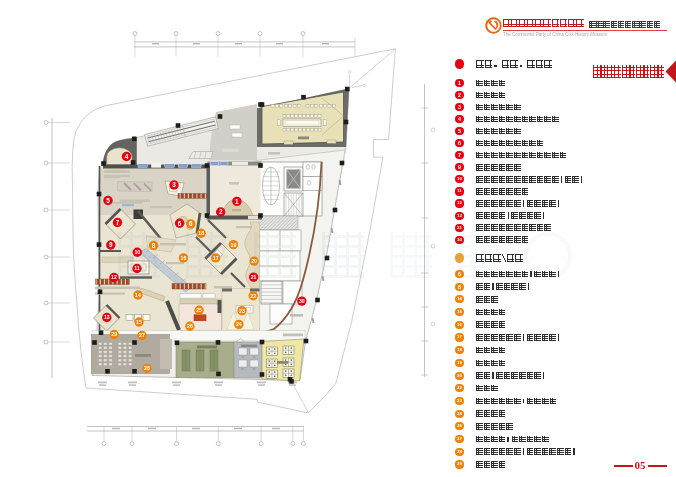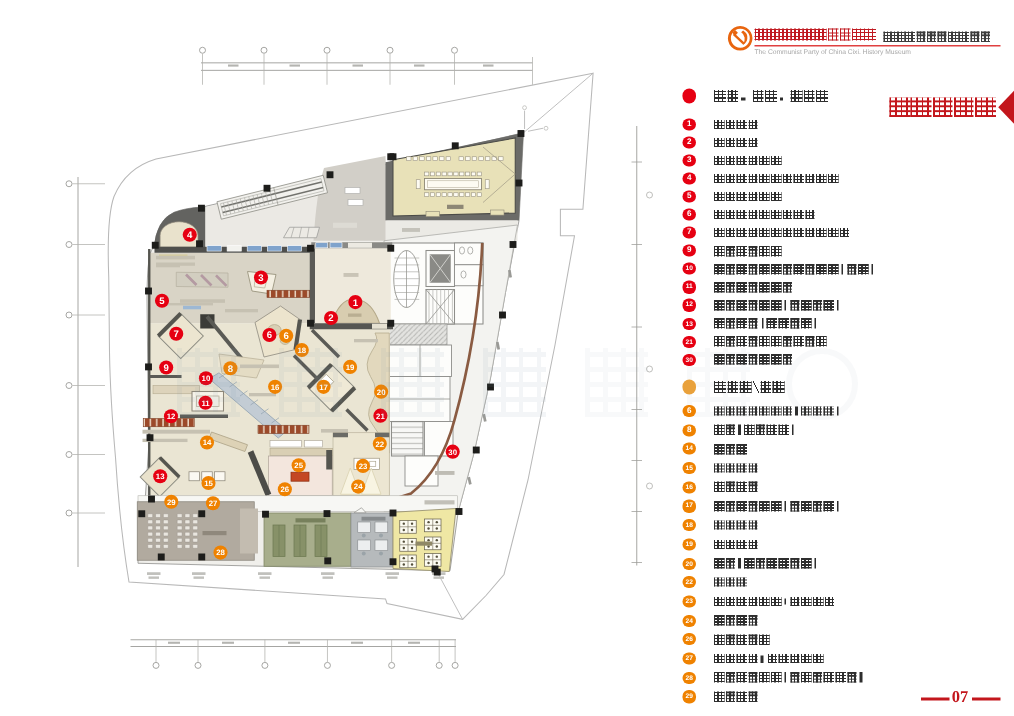--- a/index.html
+++ b/index.html
@@ -816,13 +816,13 @@
     <span style="display:block;font-size:4.4px;line-height:8.2px">28</span>
   </div>
 <div class="row" style="left:476px;top:448.4px"><i style="width:6.6px;height:6.6px;margin-right:1.0px;background-image:repeating-linear-gradient(0deg,#2e2e2e 0,#2e2e2e 0.78px,transparent 0.78px,transparent 2.0px),repeating-linear-gradient(90deg,#2e2e2e 0,#2e2e2e 0.78px,transparent 0.78px,transparent 2.3px)"></i><i style="width:6.6px;height:6.6px;margin-right:1.0px;background-image:repeating-linear-gradient(0deg,#2e2e2e 0,#2e2e2e 0.78px,transparent 0.78px,transparent 2.0px),repeating-linear-gradient(90deg,#2e2e2e 0,#2e2e2e 0.78px,transparent 0.78px,transparent 2.3px)"></i><i style="width:6.6px;height:6.6px;margin-right:1.0px;background-image:repeating-linear-gradient(0deg,#2e2e2e 0,#2e2e2e 0.78px,transparent 0.78px,transparent 2.0px),repeating-linear-gradient(90deg,#2e2e2e 0,#2e2e2e 0.78px,transparent 0.78px,transparent 2.3px)"></i><i style="width:6.6px;height:6.6px;margin-right:1.0px;background-image:repeating-linear-gradient(0deg,#2e2e2e 0,#2e2e2e 0.78px,transparent 0.78px,transparent 2.0px),repeating-linear-gradient(90deg,#2e2e2e 0,#2e2e2e 0.78px,transparent 0.78px,transparent 2.3px)"></i><i style="width:6.6px;height:6.6px;margin-right:1.0px;background-image:repeating-linear-gradient(0deg,#2e2e2e 0,#2e2e2e 0.78px,transparent 0.78px,transparent 2.0px),repeating-linear-gradient(90deg,#2e2e2e 0,#2e2e2e 0.78px,transparent 0.78px,transparent 2.3px)"></i><i style="width:6.6px;height:6.6px;margin-right:1.0px;background-image:repeating-linear-gradient(0deg,#2e2e2e 0,#2e2e2e 0.78px,transparent 0.78px,transparent 2.0px),repeating-linear-gradient(90deg,#2e2e2e 0,#2e2e2e 0.78px,transparent 0.78px,transparent 2.3px)"></i><i style="width:1.1px;height:6.6px;margin-right:2.6px;margin-left:1.3px;background:#2e2e2e"></i><i style="width:6.6px;height:6.6px;margin-right:1.0px;background-image:repeating-linear-gradient(0deg,#2e2e2e 0,#2e2e2e 0.78px,transparent 0.78px,transparent 2.0px),repeating-linear-gradient(90deg,#2e2e2e 0,#2e2e2e 0.78px,transparent 0.78px,transparent 2.3px)"></i><i style="width:6.6px;height:6.6px;margin-right:1.0px;background-image:repeating-linear-gradient(0deg,#2e2e2e 0,#2e2e2e 0.78px,transparent 0.78px,transparent 2.0px),repeating-linear-gradient(90deg,#2e2e2e 0,#2e2e2e 0.78px,transparent 0.78px,transparent 2.3px)"></i><i style="width:6.6px;height:6.6px;margin-right:1.0px;background-image:repeating-linear-gradient(0deg,#2e2e2e 0,#2e2e2e 0.78px,transparent 0.78px,transparent 2.0px),repeating-linear-gradient(90deg,#2e2e2e 0,#2e2e2e 0.78px,transparent 0.78px,transparent 2.3px)"></i><i style="width:6.6px;height:6.6px;margin-right:1.0px;background-image:repeating-linear-gradient(0deg,#2e2e2e 0,#2e2e2e 0.78px,transparent 0.78px,transparent 2.0px),repeating-linear-gradient(90deg,#2e2e2e 0,#2e2e2e 0.78px,transparent 0.78px,transparent 2.3px)"></i><i style="width:6.6px;height:6.6px;margin-right:1.0px;background-image:repeating-linear-gradient(0deg,#2e2e2e 0,#2e2e2e 0.78px,transparent 0.78px,transparent 2.0px),repeating-linear-gradient(90deg,#2e2e2e 0,#2e2e2e 0.78px,transparent 0.78px,transparent 2.3px)"></i><i style="width:6.6px;height:6.6px;margin-right:1.0px;background-image:repeating-linear-gradient(0deg,#2e2e2e 0,#2e2e2e 0.78px,transparent 0.78px,transparent 2.0px),repeating-linear-gradient(90deg,#2e2e2e 0,#2e2e2e 0.78px,transparent 0.78px,transparent 2.3px)"></i><i style="width:1.1px;height:6.6px;margin-right:2.6px;margin-left:1.3px;background:#2e2e2e"></i></div>
 
 <div class="cir" style="left:455.4px;top:460.4px;width:8.2px;height:8.2px;background:#ef8200">
     <span style="display:block;font-size:4.4px;line-height:8.2px">29</span>
   </div>
 <div class="row" style="left:476px;top:461.1px"><i style="width:6.6px;height:6.6px;margin-right:1.0px;background-image:repeating-linear-gradient(0deg,#2e2e2e 0,#2e2e2e 0.78px,transparent 0.78px,transparent 2.0px),repeating-linear-gradient(90deg,#2e2e2e 0,#2e2e2e 0.78px,transparent 0.78px,transparent 2.3px)"></i><i style="width:6.6px;height:6.6px;margin-right:1.0px;background-image:repeating-linear-gradient(0deg,#2e2e2e 0,#2e2e2e 0.78px,transparent 0.78px,transparent 2.0px),repeating-linear-gradient(90deg,#2e2e2e 0,#2e2e2e 0.78px,transparent 0.78px,transparent 2.3px)"></i><i style="width:6.6px;height:6.6px;margin-right:1.0px;background-image:repeating-linear-gradient(0deg,#2e2e2e 0,#2e2e2e 0.78px,transparent 0.78px,transparent 2.0px),repeating-linear-gradient(90deg,#2e2e2e 0,#2e2e2e 0.78px,transparent 0.78px,transparent 2.3px)"></i><i style="width:6.6px;height:6.6px;margin-right:1.0px;background-image:repeating-linear-gradient(0deg,#2e2e2e 0,#2e2e2e 0.78px,transparent 0.78px,transparent 2.0px),repeating-linear-gradient(90deg,#2e2e2e 0,#2e2e2e 0.78px,transparent 0.78px,transparent 2.3px)"></i></div>
 
 <div class="abs" style="left:614px;top:465.4px;width:19px;height:1.2px;background:#c3161c"></div>
-<div class="abs" style="left:634.5px;top:459px;font-family:'Liberation Serif',serif;font-weight:bold;font-size:11px;color:#c3161c">07</div>
+<div class="abs" style="left:634.5px;top:459px;font-family:'Liberation Serif',serif;font-weight:bold;font-size:11px;color:#c3161c">05</div>
 <div class="abs" style="left:648px;top:465.4px;width:19px;height:1.2px;background:#c3161c"></div>
 </body></html>

